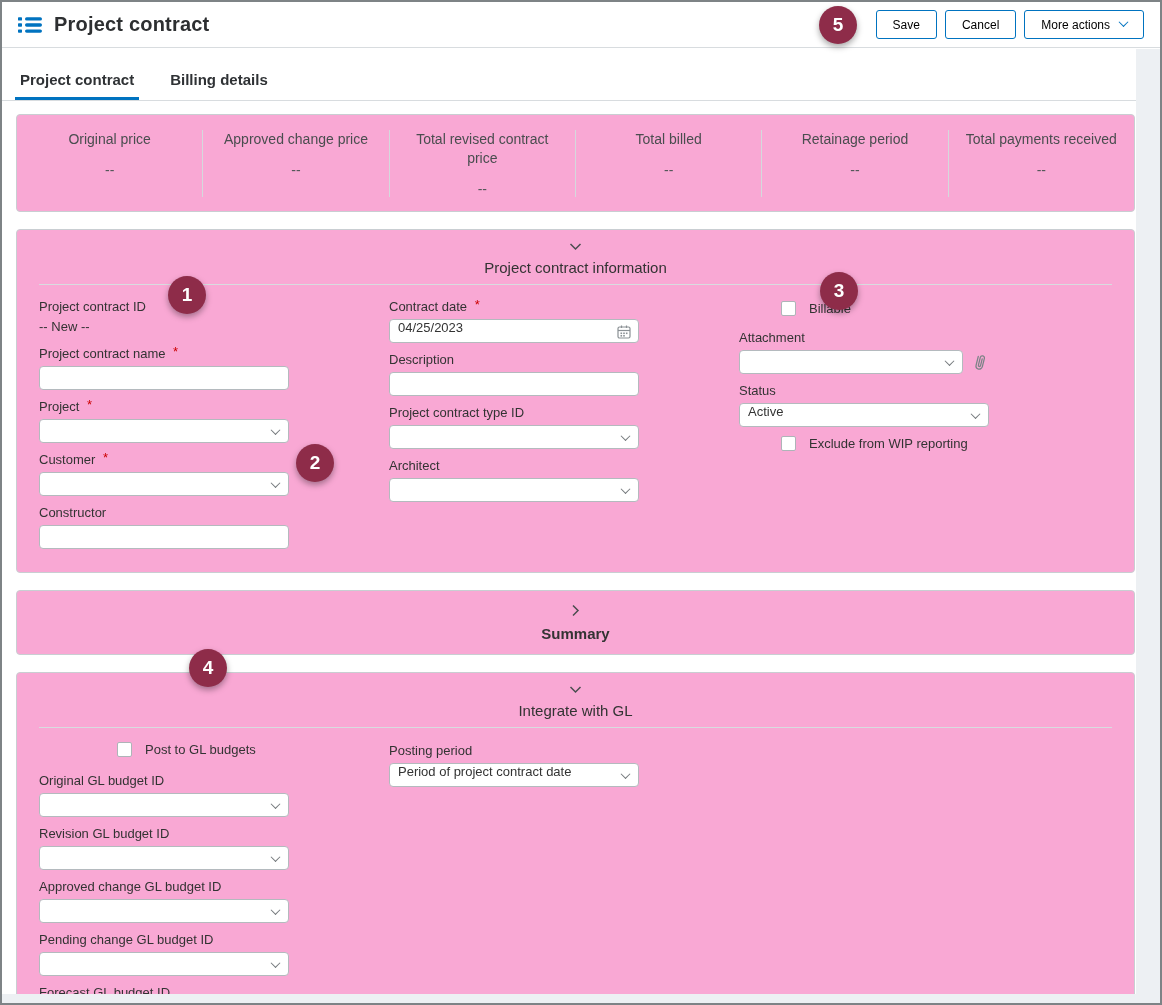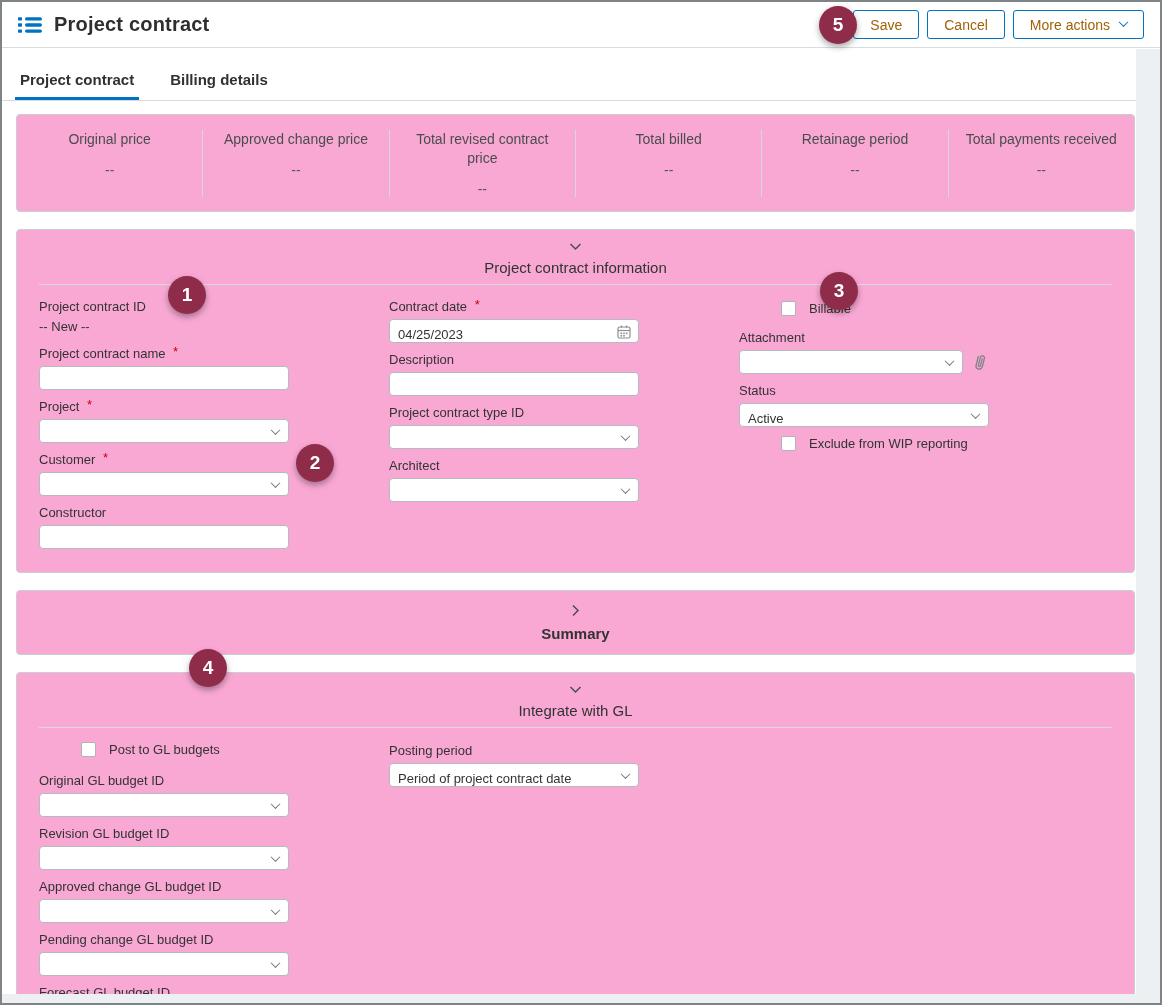--- a/index.html
+++ b/index.html
@@ -13,22 +13,22 @@
 
   
   .topbar {
     height:46px; background:#fff; border-bottom:1px solid #d8dcdf;
     display:flex; align-items:center; padding:0 16px; position:relative; z-index:3;
   }
   .list-icon { display:inline-flex; margin-right:12px; cursor:pointer; }
   .page-title { font-size:20px; font-weight:700; color:#2d2f31; letter-spacing:.2px; }
   .topbar-actions { margin-left:auto; display:flex; gap:8px; }
   .btn {
-    background:#fff; border:1px solid #0073c0; color:#a16207;
-    font-family:"Liberation Sans", sans-serif; font-size:14px;
+    background:#fff; border:1px solid #0073c0; color:#000000;
+    font-family:"Liberation Sans", sans-serif; font-size:12px;
     border-radius:3px; padding:5px 16px; height:29px; cursor:pointer;
     display:inline-flex; align-items:center; gap:10px;
   }
 
   
   .chev {
     display:inline-block; width:7px; height:7px;
     border-right:1.6px solid #74797c; border-bottom:1.6px solid #74797c;
     transform:rotate(45deg) translate(-1px,-1px);
   }
@@ -75,21 +75,21 @@
   .col { width:250px; margin-right:100px; }
   .col:last-child { margin-right:0; }
 
   .flabel { display:block; font-size:13px; color:#333; margin-bottom:5px; line-height:15px; }
   .req { color:#cc0000; font-size:13px; margin-left:4px; position:relative; top:-2px; }
   .field { margin-bottom:9px; }
 
   .textbox, .select {
     height:24px; width:250px; border:1px solid #b4babe; border-radius:4px;
     background:#fff; position:relative; font-size:13px; color:#333;
-    display:flex; align-items:flex-end; padding:0 8px; cursor:text;
+    display:flex; align-items:flex-start; padding:0 8px; cursor:text;
   }
   .select { cursor:pointer; padding-right:28px; }
   .select .chev { position:absolute; right:9px; top:8px; }
   .sel-text { font-size:13px; color:#333; white-space:nowrap; overflow:hidden; }
 
   .datebox { padding-right:26px; }
   .datebox .cal { position:absolute; right:6px; top:4px; }
 
   .idvalue { font-size:13px; color:#333; margin:2px 0 12px 0; }
 
@@ -355,21 +355,21 @@
         <div class="sec-head">
           <svg width="13" height="9" viewBox="0 0 13 9">
             <polyline points="1.5,2 6.5,7 11.5,2" fill="none" stroke="#4a4d4f" stroke-width="1.5"></polyline>
           </svg>
           <span class="sec-title">Integrate with GL</span>
         </div>
         <hr class="sec-rule">
 
         <div class="cols">
           <div class="col" style="width:350px; margin-right:0;">
-            <div class="cbrow" style="margin-bottom:16px;">
+            <div class="cbrow" style="margin-bottom:16px;margin-left:36px;">
               <span class="checkbox"></span>
               <span class="cblabel">Post to GL budgets</span>
             </div>
 
             <div class="field">
               <label class="flabel">
                 <span>Original GL budget ID</span>
               </label>
               <div class="select">
                 <span class="sel-text"></span>

